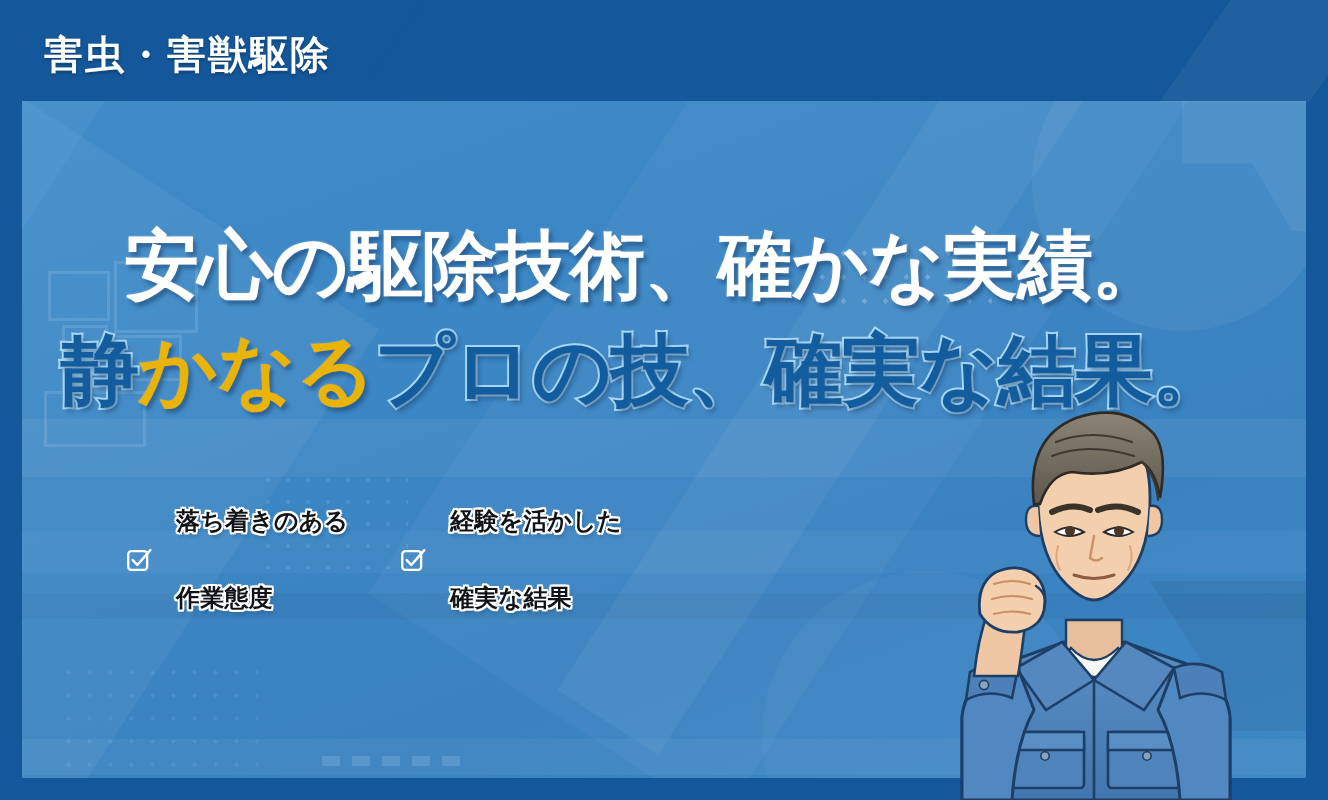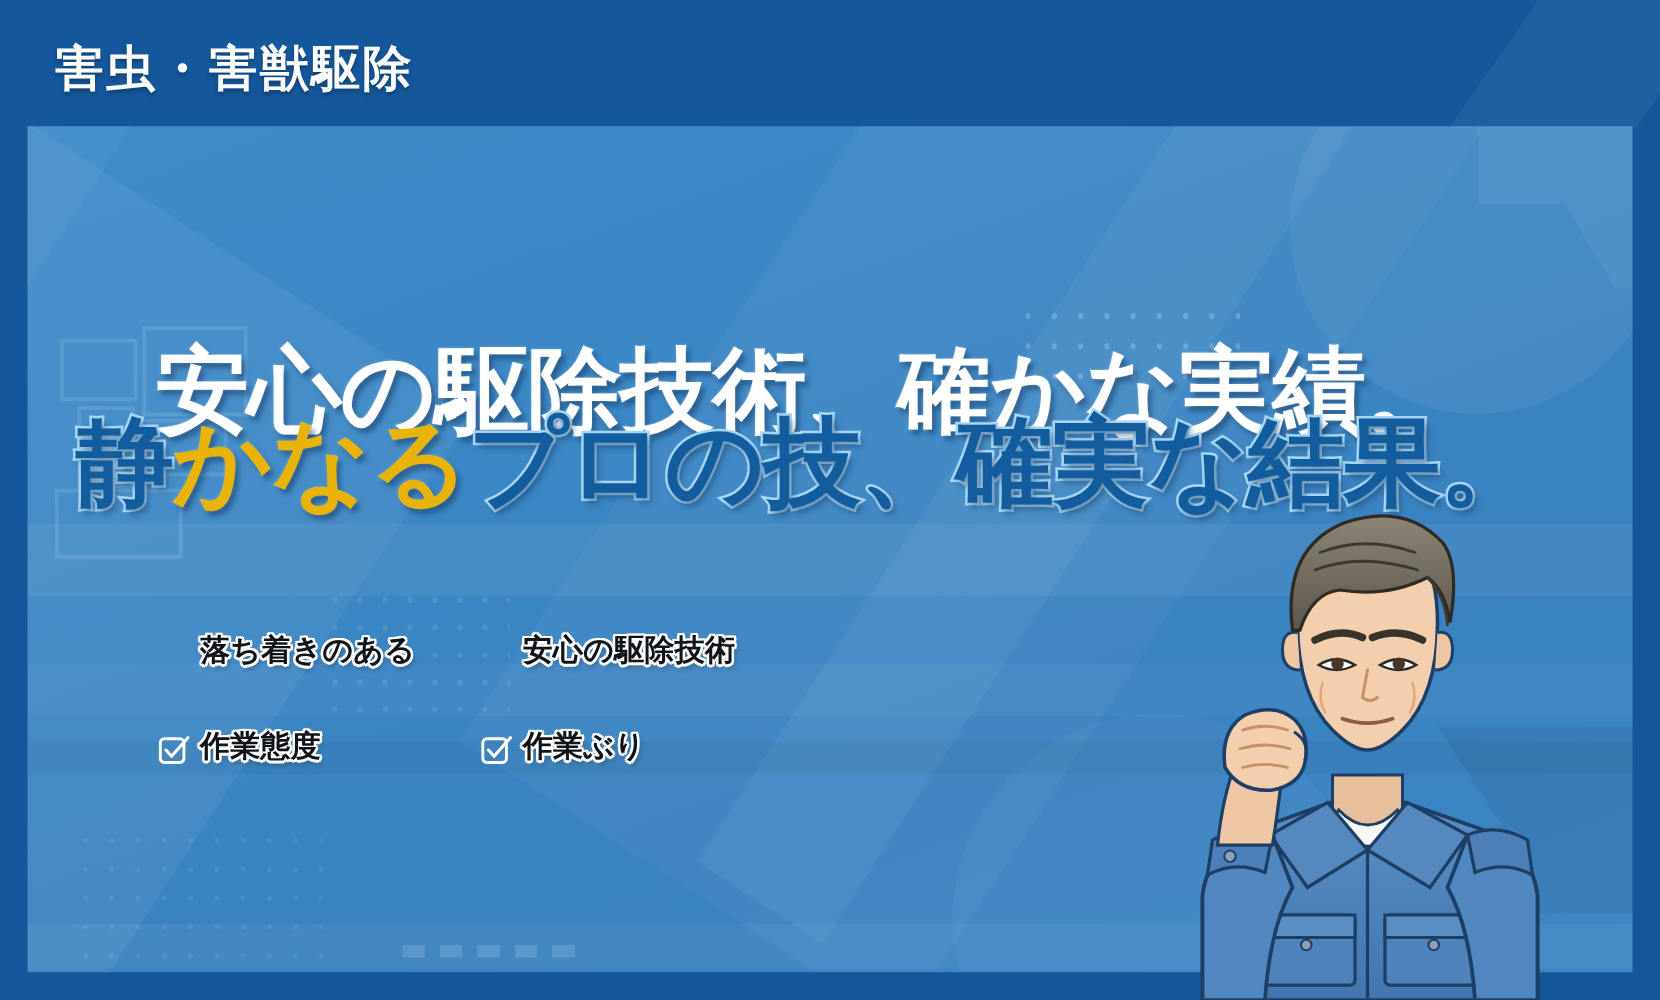--- a/index.html
+++ b/index.html
@@ -204,21 +204,20 @@
     text-align: center;
     font-size: 75px;
     font-weight: 700;
     line-height: 1.0;
     color: #ffffff;
     letter-spacing: -1px;
     white-space: nowrap;
     text-shadow:
       3px 4px 4px rgba(10,45,85,0.45),
       0 0 2px rgba(255,255,255,0.4);
-    margin-top: 47px;
   }
   .headline-2 {
     position: absolute;
     left: 0; top: 331px;
     width: 1290px;
     text-align: center;
     font-size: 78px;
     font-weight: 700;
     line-height: 1.0;
     letter-spacing: -1px;
@@ -241,22 +240,22 @@
   .features {
     position: absolute;
     left: 126px;
     top: 504px;
     display: flex;
     gap: 52px;
     z-index: 10;
   }
   .feature {
     display: flex;
-    align-items: flex-end;
-    gap: 7px;
+    align-items: center;
+    gap: 23px;
   }
   .chk {
     flex: none;
     width: 27px;
     height: 27px;
     margin-top: 3px;
     position: relative;
   }
   .chk svg { display: block; overflow: visible; }
   .feature-text {
@@ -355,22 +354,22 @@
 
 
     <div class="feature">
       <span class="chk">
         <svg viewBox="0 0 30 30" width="27" height="27" aria-hidden="true">
           <rect x="2.5" y="4.5" width="21" height="21" rx="3.5" ry="3.5" fill="none" stroke="#ffffff" stroke-width="2.6"></rect>
           <path d="M7.5 14.5 L12.5 20 L27 3.5" fill="none" stroke="#ffffff" stroke-width="2.8" stroke-linecap="round" stroke-linejoin="round"></path>
         </svg>
       </span>
       <span class="feature-text">
-        <span>安心の駆除技術</span>
-        <span class="l2">作業ぶり</span>
+        <span>経験を活かした</span>
+        <span class="l2">確実な結果</span>
       </span>
     </div>
   </div>
 
   <div class="person">
     <svg viewBox="0 0 450 420" aria-hidden="true">
       <defs>
         <linearGradient id="uni" x1="0" y1="0" x2="0" y2="1">
           <stop offset="0%" stop-color="#5a8fc6"></stop>
           <stop offset="100%" stop-color="#4276ae"></stop>

